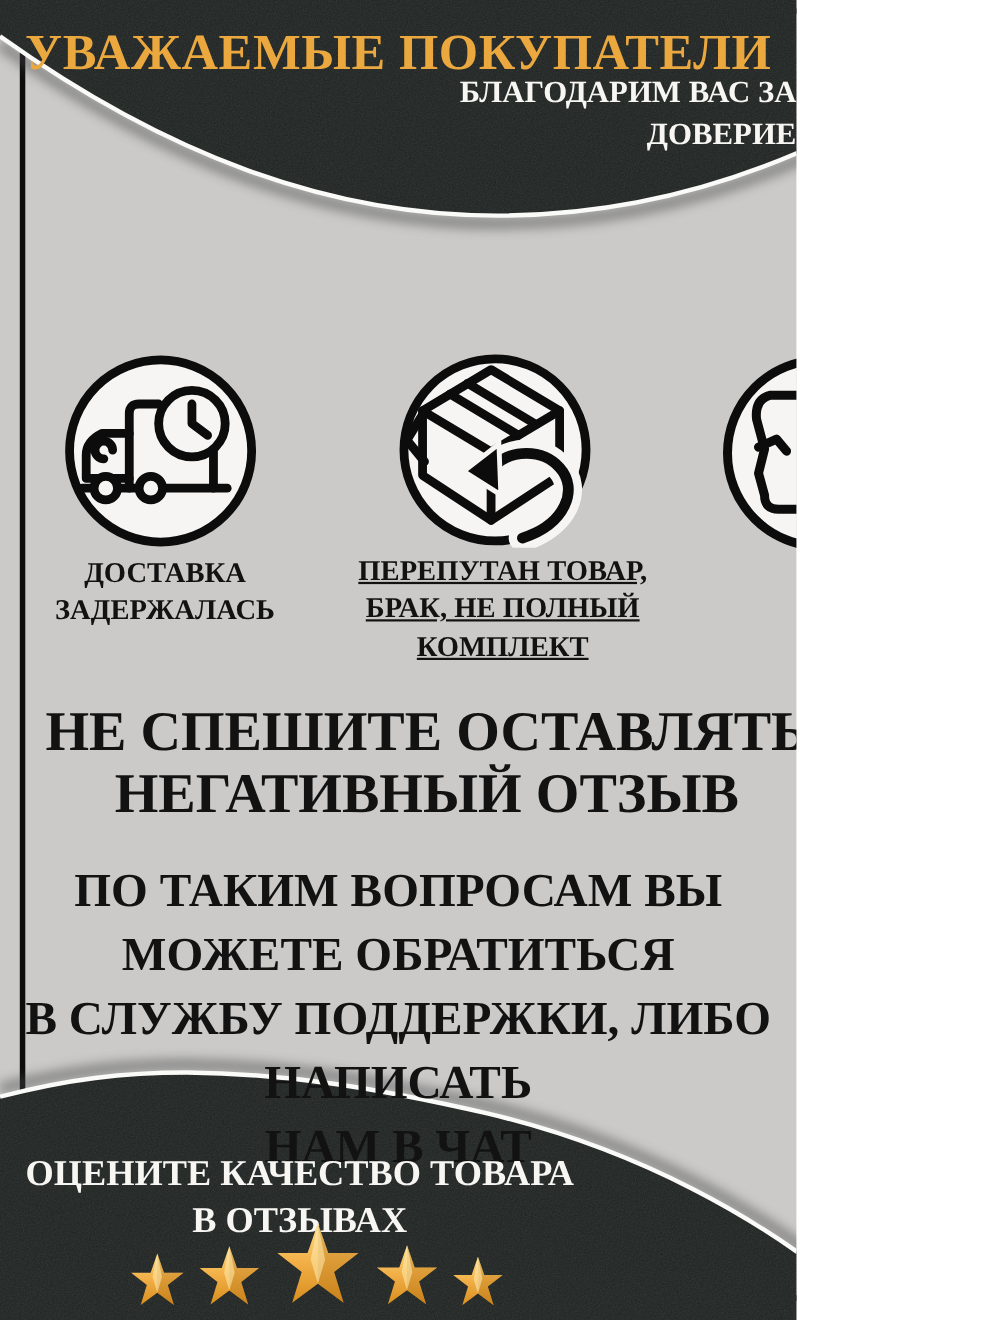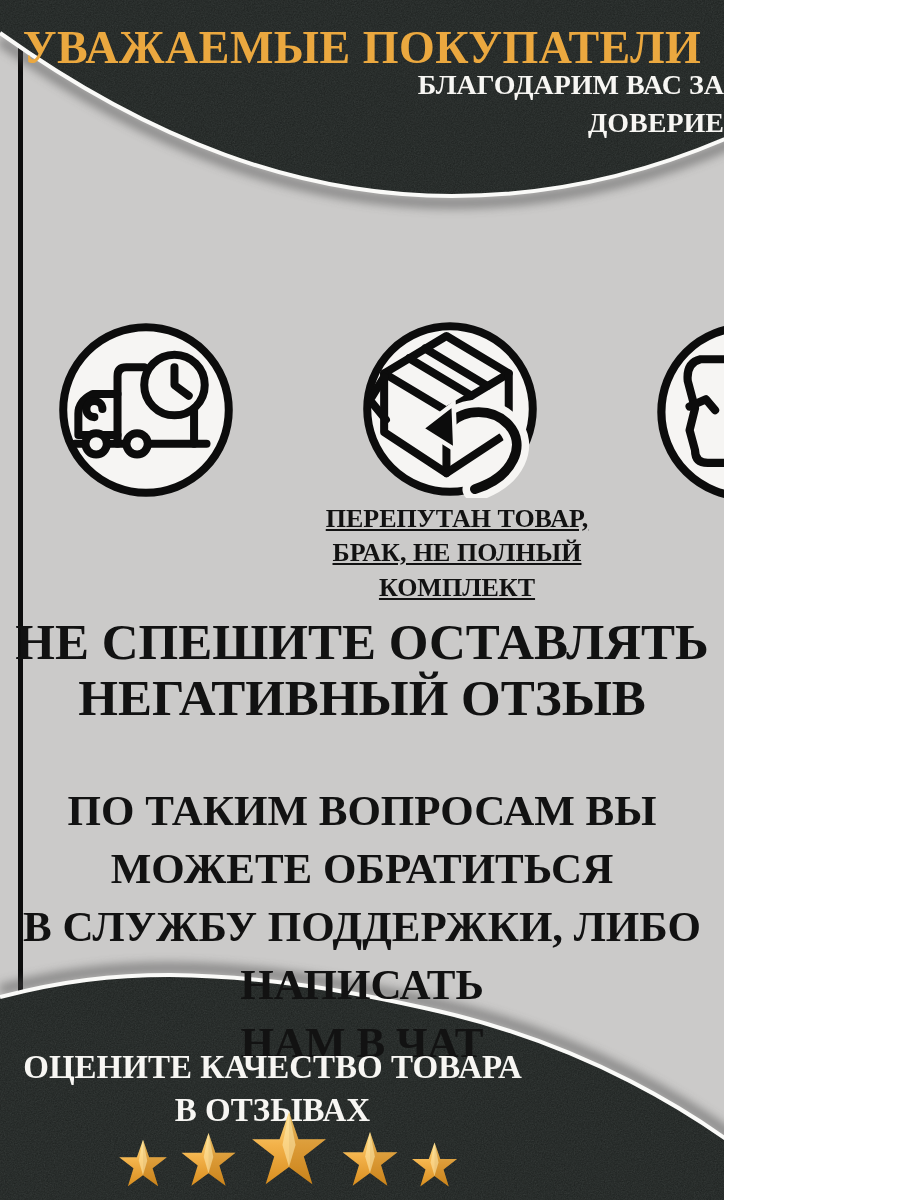--- a/index.html
+++ b/index.html
@@ -20,21 +20,21 @@
   .intro{top:196px; font-size:33px; line-height:1.26; color:var(--text_dark);}
   .icon-svg{position:absolute; z-index:2;}
   .icon-truck{left:57px; top:321px; width:178px; height:178px;}
   .icon-box{left:361px; top:320px; width:178px; height:178px;}
   .icon-damaged{left:655px; top:321px; width:182px; height:182px;}
   .issue-label{position:absolute; z-index:2; text-align:center; white-space:pre-line;
     font-size:26px; line-height:1.32; color:var(--text_dark);}
   .lbl-1{left:30px;  width:240px; top:504px;}
   .lbl-2{left:323px; width:268px; top:502px;text-decoration:underline;}
   .lbl-3{left:633px; width:240px; top:508px;}
-  .warning{top:614px; font-size:51px; line-height:1.1; color:var(--text_dark);}
+  .warning{top:638px; font-size:51px; line-height:1.1; color:var(--text_dark);padding-left:26px;}
   .support{top:782px; font-size:43px; line-height:1.35; color:var(--text_dark);}
   .footer-msg{top:1030px; left:0; width:545px; font-size:33px; line-height:1.3; color:var(--text_light);margin-top:16px;}
   .stars{position:absolute; z-index:2; left:115px; top:1104px; width:360px; height:86px;
     display:flex; align-items:flex-end; gap:6px;}
   .star{display:block;}
   .star.s1{width:56px;height:53px;} .star.s2{width:63px;height:60px;}
   .star.s3{width:86px;height:82px;} .star.s4{width:64px;height:61px;}
   .star.s5{width:53px;height:50px;}
 </style>
 </head>
@@ -126,20 +126,22 @@
       <path d="M19,47 L28,43 L33,49"></path>
       <path d="M42,21 V38 L46,33 L50,39 L54,33 L57,38 V21"></path>
       <path d="M48,72 V60 M48,60 L43,66 M48,60 L53,66"></path>
       <path d="M61,68 V52 M61,52 L55,59 M61,52 L67,59"></path>
       <circle cx="73" cy="26" r="12.5" fill="#F6F5F3" stroke-width="4"></circle>
       <path d="M73,19 V29"></path>
     </g>
     <circle cx="73" cy="33.5" r="1.9" fill="#0C0C0C"></circle>
   </svg>
 
+  <div class="issue-label lbl-1">ДОСТАВКА
+ЗАДЕРЖАЛАСЬ</div>
   <div class="issue-label lbl-2">ПЕРЕПУТАН ТОВАР,
 БРАК, НЕ ПОЛНЫЙ
 КОМПЛЕКТ</div>
 
   <div class="layer warning">НЕ СПЕШИТЕ ОСТАВЛЯТЬ
 НЕГАТИВНЫЙ ОТЗЫВ</div>
 
   <div class="layer support">ПО ТАКИМ ВОПРОСАМ ВЫ МОЖЕТЕ ОБРАТИТЬСЯ
 В СЛУЖБУ ПОДДЕРЖКИ, ЛИБО НАПИСАТЬ
 НАМ В ЧАТ</div>

